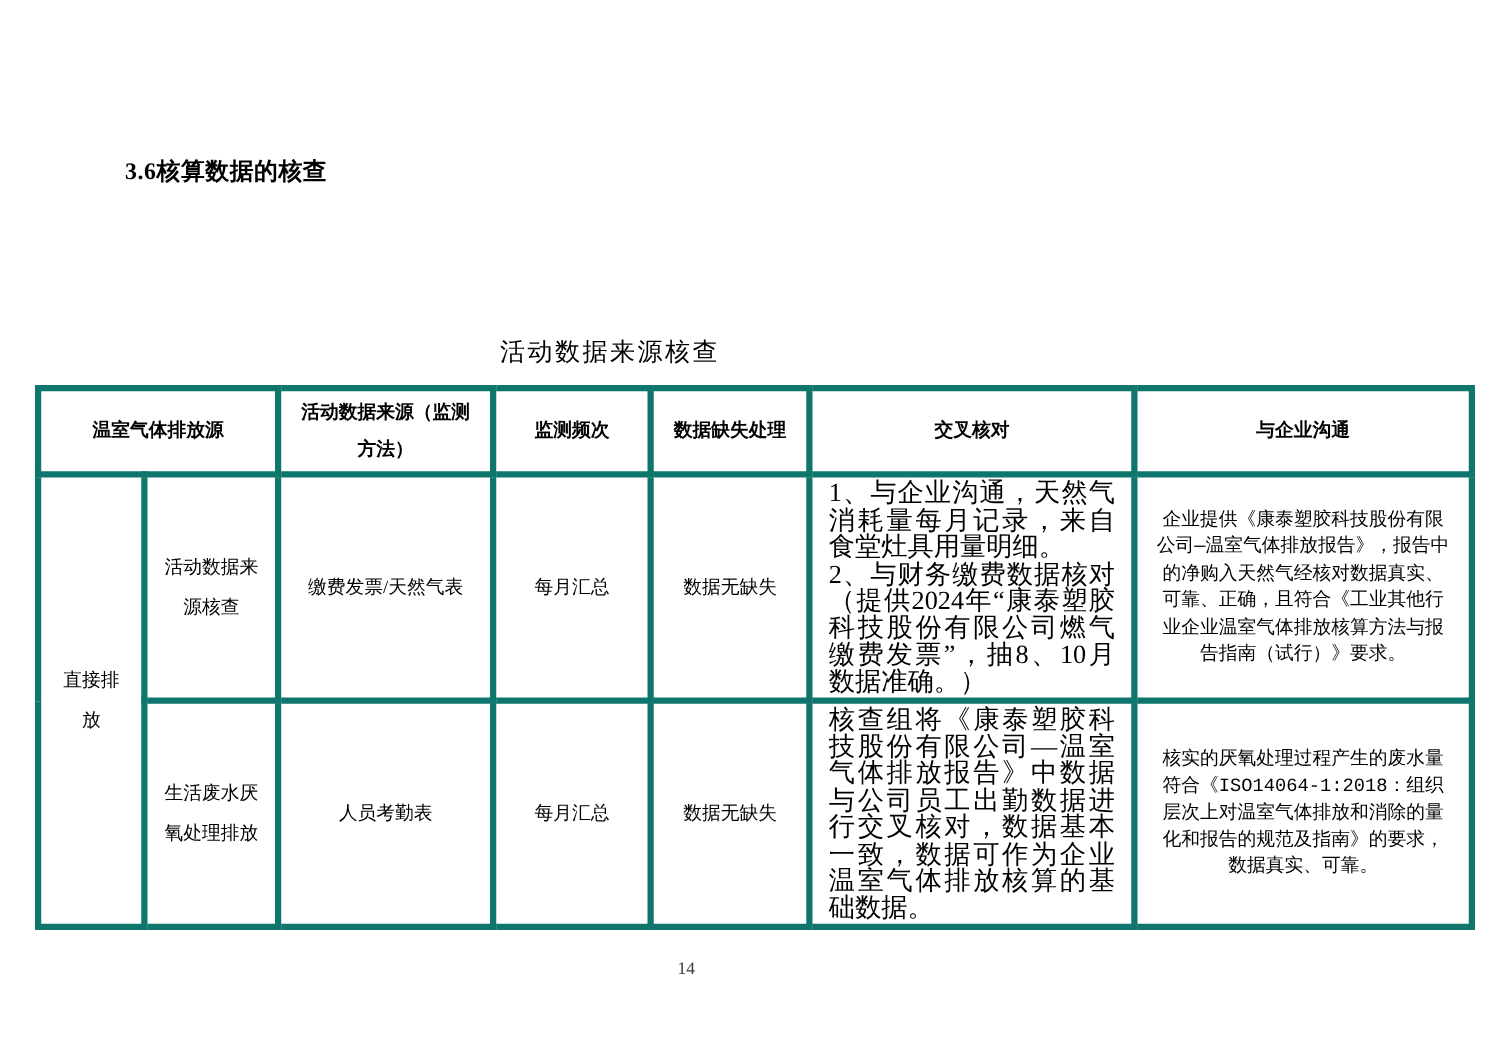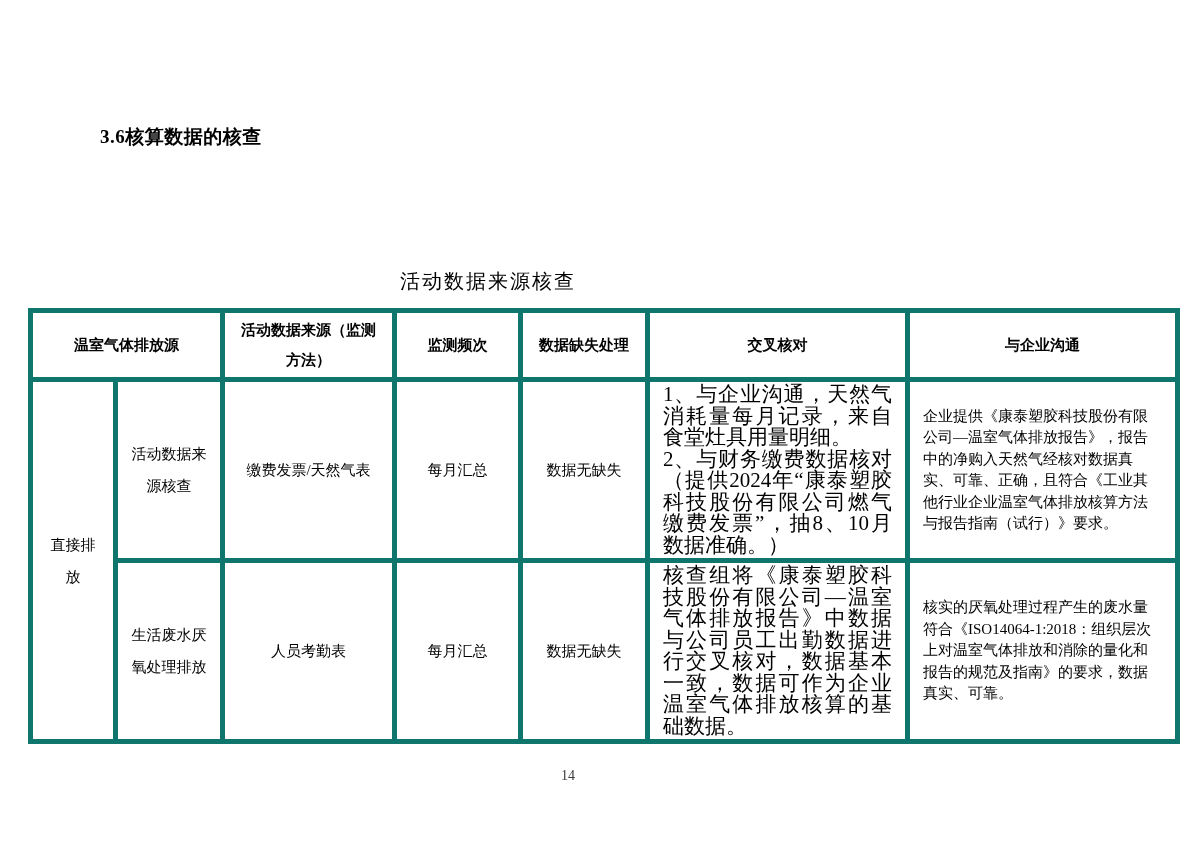--- a/index.html
+++ b/index.html
@@ -71,34 +71,34 @@
     line-height: 32px;
   }
   .cell-detail-left {
     text-align: justify;
     line-height: 21.5px;
     font-size: 21px;
     padding: 4px 7px 4px 9px;
     white-space: pre-wrap;
   }
   .cell-detail-center {
-    text-align: left;
+    text-align: center;
     line-height: 21.5px;
     font-size: 15px;
     padding: 4px 7px;
+    font-family: Liberation Mono, monospace;
   }
 
   .page-number {
     position: absolute;
     left: 0; top: 768px;
     width: 1098px;
     text-align: center;
     font-size: 14px;
     color: #3a3a3a;
-    margin-left: 19px;
   }
 </style>
 </head>
 <body>
 
 <div class="page">
 
   <h2 class="section-heading">3.6核算数据的核查</h2>
 
 

